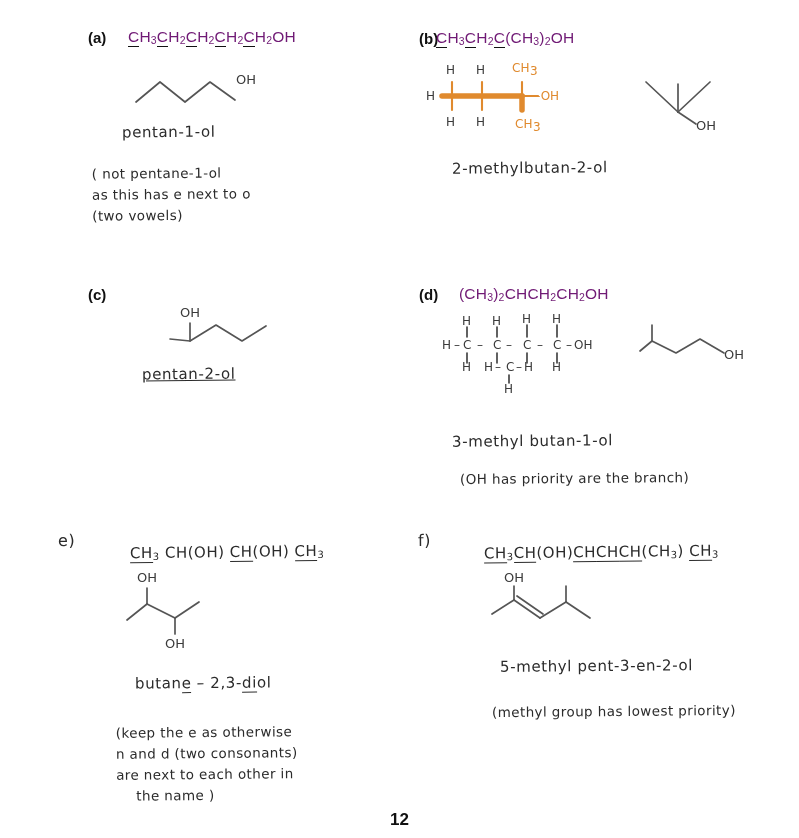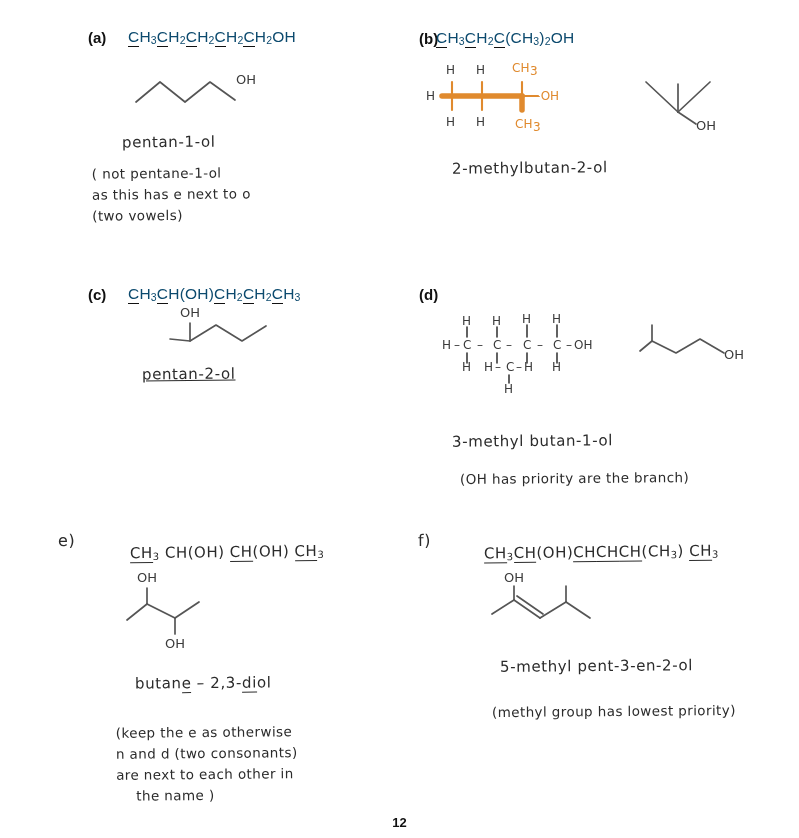--- a/index.html
+++ b/index.html
@@ -24,21 +24,21 @@
   
   .q-label {
     font-family: "Liberation Sans", sans-serif;
     font-weight: bold;
     font-size: 15px;
     color: #111;
   }
   .formula {
     font-family: "Liberation Sans", sans-serif;
     font-size: 15.5px;
-    color: #0c4a6e;
+    color: #701a75;
     letter-spacing: 0.2px;
     white-space: nowrap;
   }
   .formula sub {
     font-size: 10.5px;
     vertical-align: -2px;
   }
   .u { border-bottom: 1px solid #111; padding-bottom: 1px; }
 
   
@@ -75,42 +75,42 @@
   .bd-text { fill: #3a3a3a; font-family: "DejaVu Sans", sans-serif; font-size: 12px; }
   .oh-text { fill: #3a3a3a; font-family: "DejaVu Sans", sans-serif; font-size: 13px; }
 
   .pagenum {
     position: absolute;
     left: 0; right: 0;
     bottom: 8px;
     text-align: center;
     font-family: "Liberation Sans", sans-serif;
     font-weight: bold;
-    font-size: 13px;
+    font-size: 17px;
     color: #111;
   }
 </style>
 </head>
 <body>
 
 <div class="page">
 
   <div class="abs q-label" style="left:88px; top:29px;">(a)</div>
   <div class="abs formula" style="left:128px; top:28px;">
     <span class="u">C</span>H<sub>3</sub><span class="u">C</span>H<sub>2</sub><span class="u">C</span>H<sub>2</sub><span class="u">C</span>H<sub>2</sub><span class="u">C</span>H<sub>2</sub>OH
   </div>
 
   <div class="abs" style="left:132px; top:68px;">
     <svg width="140" height="46" viewBox="0 0 140 46">
       <path class="sk" d="M4,34 L28,14 L53,34 L78,14 L103,32"></path>
       <text class="oh-text" x="104" y="16">OH</text>
     </svg>
   </div>
 
-  <div class="abs hand" style="left:122px; top:133px;">pentan-1-ol</div>
+  <div class="abs hand" style="left:122px; top:123px;">pentan-1-ol</div>
 
   <div class="abs hand small hand-block" style="left:92px; top:163px;">
     <div>( not pentane-1-ol</div>
     <div>as this has e next to o</div>
     <div>(two vowels)</div>
   </div>
 
   <div class="abs q-label" style="left:419px; top:30px;">(b)</div>
   <div class="abs formula" style="left:436px; top:29px;">
     <span class="u">C</span>H<sub>3</sub><span class="u">C</span>H<sub>2</sub><span class="u">C</span>(CH<sub>3</sub>)<sub>2</sub>OH
@@ -148,35 +148,35 @@
       <path class="sk" d="M38,40 L70,10"></path>
       <path class="sk" d="M38,40 L38,12"></path>
       <path class="sk" d="M38,40 L56,52"></path>
       <text class="oh-text" x="56" y="58">OH</text>
     </svg>
   </div>
 
   <div class="abs hand" style="left:452px; top:159px;">2-methylbutan-2-ol</div>
 
   <div class="abs q-label" style="left:88px; top:286px;">(c)</div>
-  <div class="abs formula" style="left:128px; top:285px;">
-    <span class="u">C</span>H<sub>3</sub><span class="u">C</span>H(OH)<span class="u">C</span>H<sub>2</sub><span class="u">C</span>H<sub>2</sub><span class="u">C</span>H<sub>3</sub>
-  </div>
 
   <div class="abs" style="left:168px; top:303px;">
     <svg width="130" height="48" viewBox="0 0 130 48">
       <text class="oh-text" x="12" y="14">OH</text>
       <path class="sk" d="M22,20 L22,38"></path>
       <path class="sk" d="M2,36 L22,38 L48,22 L74,38 L98,23"></path>
     </svg>
   </div>
 
   <div class="abs hand" style="left:142px; top:365px;text-decoration:underline;">pentan-2-ol</div>
 
   <div class="abs q-label" style="left:419px; top:286px;">(d)</div>
+  <div class="abs formula" style="left:459px; top:285px;">
+    (CH<sub>3</sub>)<sub>2</sub>CHCH<sub>2</sub>CH<sub>2</sub>OH
+  </div>
 
   <div class="abs" style="left:440px; top:313px;">
     <svg width="170" height="80" viewBox="0 0 170 80">
       <text class="bd-text" x="22" y="12">H</text>
       <text class="bd-text" x="52" y="12">H</text>
       <text class="bd-text" x="82" y="10">H</text>
       <text class="bd-text" x="112" y="10">H</text>
       <path class="sk-dark" d="M27,14 L27,24"></path>
       <path class="sk-dark" d="M57,14 L57,24"></path>
       <path class="sk-dark" d="M87,12 L87,24"></path>

